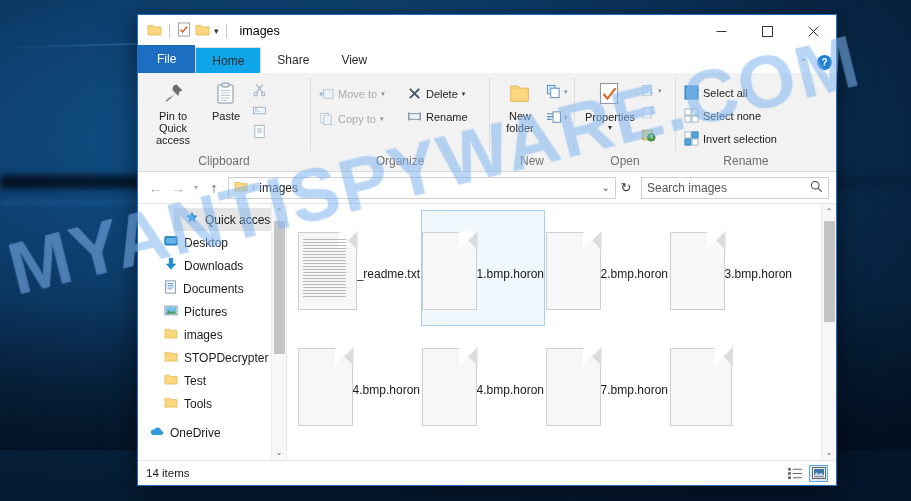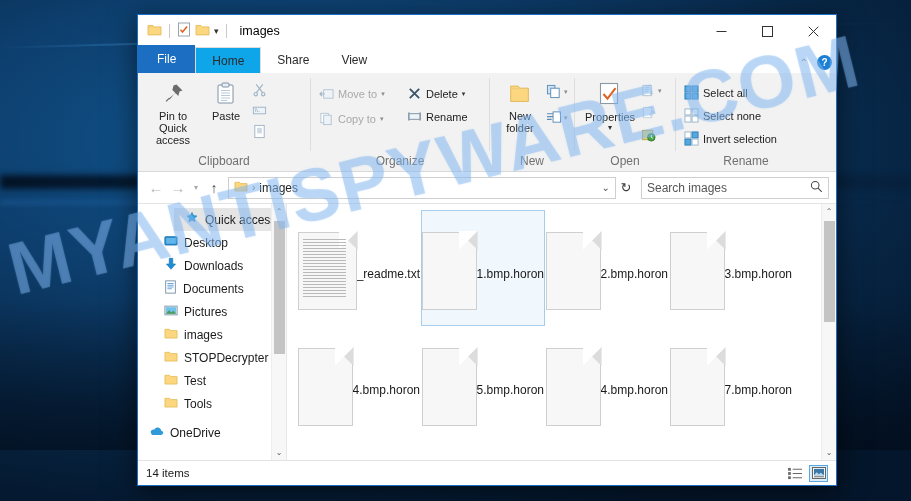--- a/index.html
+++ b/index.html
@@ -661,28 +661,20 @@
 
         <div class="cell">
           <div class="ficon">
             <div class="page"></div>
               <div class="fold"></div>
               <div class="fold2"></div>
           </div>
           <div class="fname">4.bmp.horon</div>
         </div>
 
-        <div class="cell">
-          <div class="ficon">
-            <div class="page"></div>
-              <div class="fold"></div>
-              <div class="fold2"></div>
-          </div>
-          <div class="fname">5.bmp.horon</div>
-        </div>
 
         <div class="cell">
           <div class="ficon">
             <div class="page"></div>
               <div class="fold"></div>
               <div class="fold2"></div>
           </div>
           <div class="fname">4.bmp.horon</div>
         </div>
 

